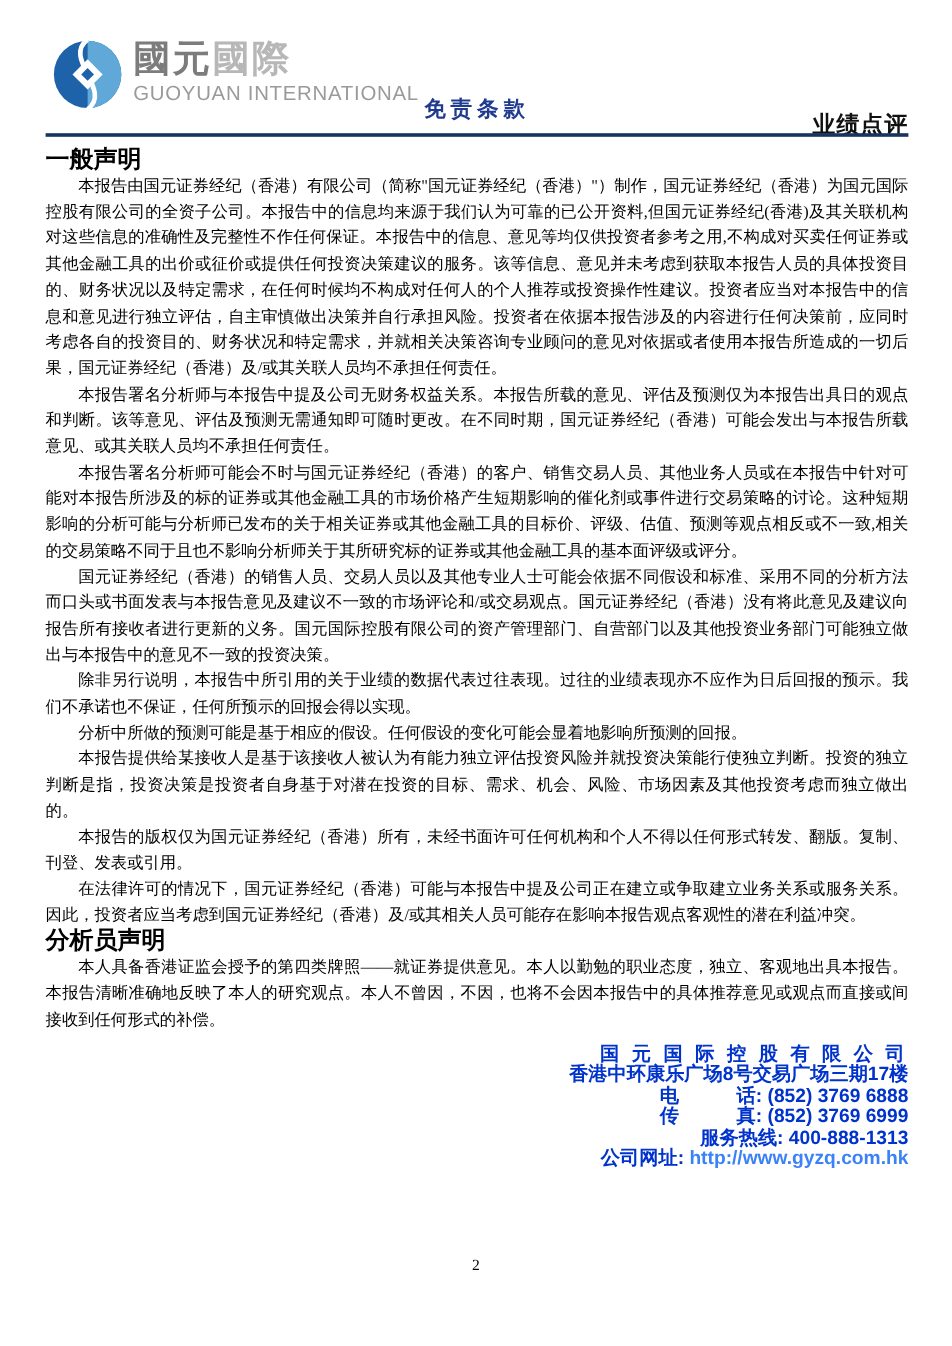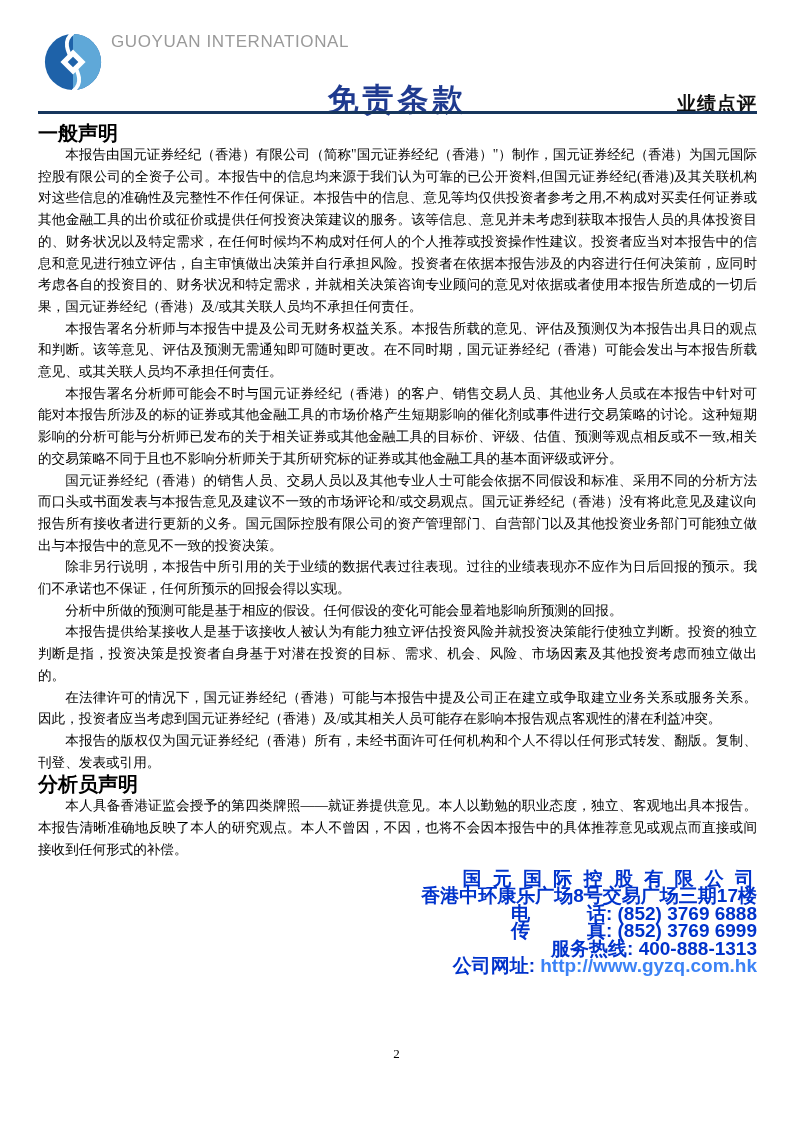--- a/index.html
+++ b/index.html
@@ -16,42 +16,42 @@
   
   .header{position:relative;height:116px;}
   .logo{position:absolute;left:4px;top:31px;display:flex;align-items:flex-start;}
   .logo svg{width:62px;height:62px;display:block;}
   .logo-text{margin-left:7px;font-family:"Liberation Sans","DejaVu Sans",sans-serif;}
   .logo-cn{font-size:31px;line-height:36px;font-weight:700;letter-spacing:2px;color:#7c7c7c;white-space:nowrap;}
   .logo-cn .lighter{color:#b7b7b7;}
   .logo-en{font-size:17px;letter-spacing:0.6px;color:#9a9a9a;margin-top:1px;white-space:nowrap;}
   .page-title{
     position:absolute;left:0;right:0;top:79px;margin:0;
-    text-align:center;font-size:31px;font-weight:700;
+    text-align:center;font-size:18px;font-weight:700;
     letter-spacing:4px;color:#1f3a8f;
   }
   .report-type{
     position:absolute;right:0;top:91px;
     font-size:19px;font-weight:700;color:#111;letter-spacing:1px;
   }
   .divider{position:absolute;left:0;right:0;bottom:2px;height:3px;background:#17365d;}
   
   .content{margin-top:7px;}
   .section-heading{font-size:20px;font-weight:700;line-height:21px;margin:1px 0 0 0;}
   .para{
     margin:0;text-indent:2em;
     font-size:13.6px;line-height:21.7px;
     text-align:justify;
   }
   
   .footer{
     margin-top:9px;text-align:right;
     color:#0033cc;font-weight:700;
     font-family:"Liberation Sans","DejaVu Sans",sans-serif;
-    font-size:19px;line-height:17.6px;
+    font-size:16px;line-height:17.6px;
   }
   .footer .company{letter-spacing:3px;}
   .footer .site-url{color:#3b82f6;text-decoration:none;}
   .page-num{
     position:absolute;left:0;right:0;bottom:60px;
     text-align:center;font-size:13px;color:#000;
   }
 </style>
 </head>
 <body>
@@ -61,41 +61,42 @@
   <div class="header">
     <div class="logo">
       <svg viewBox="0 0 64 64" aria-hidden="true">
         <circle cx="32" cy="32" r="29" fill="#1e62a9"></circle>
         <path d="M32 3 A29 29 0 0 1 61 32 A29 29 0 0 1 32 61 Z" fill="#5fa8d8"></path>
         <path d="M32 2 C 10 18 54 46 32 62" stroke="#ffffff" stroke-width="4" fill="none"></path>
         <path d="M32 19 L45 32 L32 45 L19 32 Z" fill="#ffffff"></path>
         <path d="M32 26.5 L37.5 32 L32 37.5 L26.5 32 Z" fill="#1e62a9"></path>
       </svg>
       <div class="logo-text">
+        <div class="logo-cn"><span>國元</span><span class="lighter">國際</span></div>
         <div class="logo-en">GUOYUAN INTERNATIONAL</div>
       </div>
     </div>
     <h1 class="page-title">免责条款</h1>
     <span class="report-type">业绩点评</span>
     <div class="divider"></div>
   </div>
 
   <div class="content">
 
     <h2 class="section-heading">一般声明</h2>
     <p class="para">本报告由国元证券经纪（香港）有限公司（简称"国元证券经纪（香港）"）制作，国元证券经纪（香港）为国元国际控股有限公司的全资子公司。本报告中的信息均来源于我们认为可靠的已公开资料,但国元证券经纪(香港)及其关联机构对这些信息的准确性及完整性不作任何保证。本报告中的信息、意见等均仅供投资者参考之用,不构成对买卖任何证券或其他金融工具的出价或征价或提供任何投资决策建议的服务。该等信息、意见并未考虑到获取本报告人员的具体投资目的、财务状况以及特定需求，在任何时候均不构成对任何人的个人推荐或投资操作性建议。投资者应当对本报告中的信息和意见进行独立评估，自主审慎做出决策并自行承担风险。投资者在依据本报告涉及的内容进行任何决策前，应同时考虑各自的投资目的、财务状况和特定需求，并就相关决策咨询专业顾问的意见对依据或者使用本报告所造成的一切后果，国元证券经纪（香港）及/或其关联人员均不承担任何责任。</p>
     <p class="para">本报告署名分析师与本报告中提及公司无财务权益关系。本报告所载的意见、评估及预测仅为本报告出具日的观点和判断。该等意见、评估及预测无需通知即可随时更改。在不同时期，国元证券经纪（香港）可能会发出与本报告所载意见、或其关联人员均不承担任何责任。</p>
     <p class="para">本报告署名分析师可能会不时与国元证券经纪（香港）的客户、销售交易人员、其他业务人员或在本报告中针对可能对本报告所涉及的标的证券或其他金融工具的市场价格产生短期影响的催化剂或事件进行交易策略的讨论。这种短期影响的分析可能与分析师已发布的关于相关证券或其他金融工具的目标价、评级、估值、预测等观点相反或不一致,相关的交易策略不同于且也不影响分析师关于其所研究标的证券或其他金融工具的基本面评级或评分。</p>
     <p class="para">国元证券经纪（香港）的销售人员、交易人员以及其他专业人士可能会依据不同假设和标准、采用不同的分析方法而口头或书面发表与本报告意见及建议不一致的市场评论和/或交易观点。国元证券经纪（香港）没有将此意见及建议向报告所有接收者进行更新的义务。国元国际控股有限公司的资产管理部门、自营部门以及其他投资业务部门可能独立做出与本报告中的意见不一致的投资决策。</p>
     <p class="para">除非另行说明，本报告中所引用的关于业绩的数据代表过往表现。过往的业绩表现亦不应作为日后回报的预示。我们不承诺也不保证，任何所预示的回报会得以实现。</p>
     <p class="para">分析中所做的预测可能是基于相应的假设。任何假设的变化可能会显着地影响所预测的回报。</p>
     <p class="para">本报告提供给某接收人是基于该接收人被认为有能力独立评估投资风险并就投资决策能行使独立判断。投资的独立判断是指，投资决策是投资者自身基于对潜在投资的目标、需求、机会、风险、市场因素及其他投资考虑而独立做出的。</p>
 
+    <p class="para">本报告的版权仅为国元证券经纪（香港）所有，未经书面许可任何机构和个人不得以任何形式转发、翻版。复制、刊登、发表或引用。</p>
     <p class="para">在法律许可的情况下，国元证券经纪（香港）可能与本报告中提及公司正在建立或争取建立业务关系或服务关系。因此，投资者应当考虑到国元证券经纪（香港）及/或其相关人员可能存在影响本报告观点客观性的潜在利益冲突。</p>
-    <p class="para">本报告的版权仅为国元证券经纪（香港）所有，未经书面许可任何机构和个人不得以任何形式转发、翻版。复制、刊登、发表或引用。</p>
 
     <h2 class="section-heading">分析员声明</h2>
     <p class="para">本人具备香港证监会授予的第四类牌照——就证券提供意见。本人以勤勉的职业态度，独立、客观地出具本报告。本报告清晰准确地反映了本人的研究观点。本人不曾因，不因，也将不会因本报告中的具体推荐意见或观点而直接或间接收到任何形式的补偿。</p>
 
   </div>
 
   <div class="footer">
     <div class="company">国 元 国 际 控 股 有 限 公 司</div>
     <div>香港中环康乐广场8号交易广场三期17楼</div>
     <div>电　　　话: (852) 3769 6888</div>

